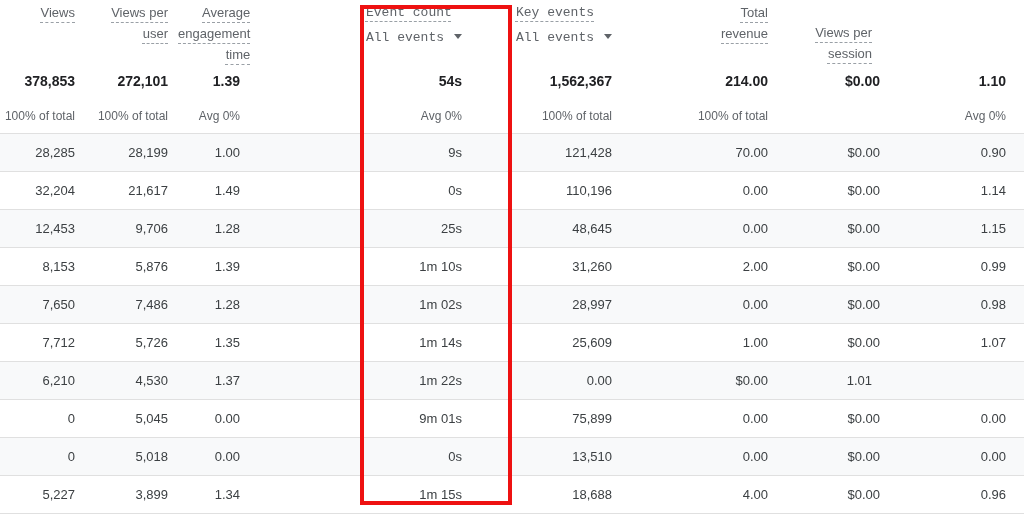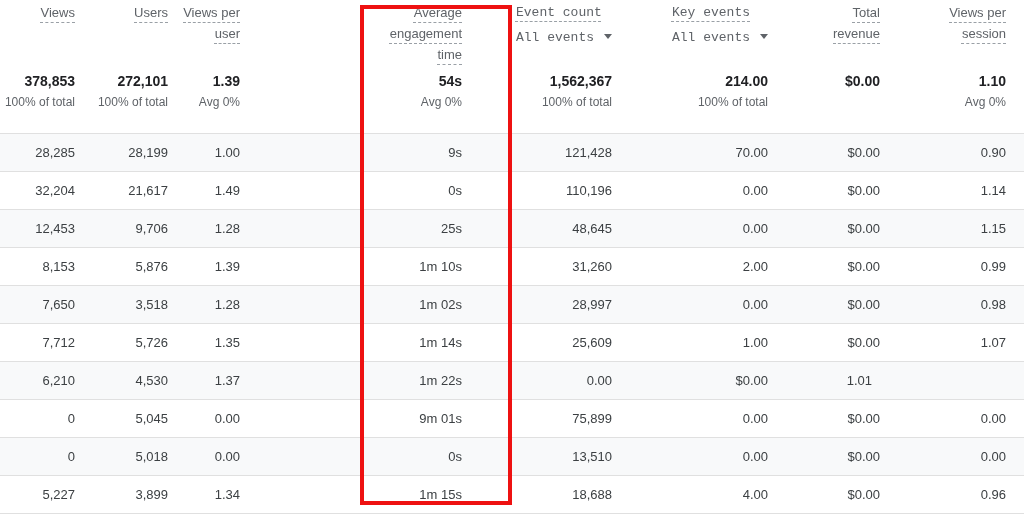--- a/index.html
+++ b/index.html
@@ -21,51 +21,50 @@
     display: inline-block;
     text-align: right;
     text-decoration: underline dashed #9aa0a6;
     text-decoration-thickness: 1px;
     text-underline-offset: 5px;
     cursor: pointer;
   }
   .th.c2 .th-label { max-width: 60px; }
   .th.c3 .th-label { max-width: 84px; }
   .th.c6 .th-label { max-width: 56px; }
-  .th.c7 .th-label { max-width: 62px; }
+  .th.c7 .th-label { max-width: 62px; margin-top: 20px; }
   .th-block { display: inline-block; text-align: left; font-family: Liberation Mono, monospace; }
   .filter { display: block; margin-top: 4px; color: #5f6368; cursor: pointer; white-space: nowrap; }
   .caret {
     display: inline-block; width: 0; height: 0; margin-left: 10px; vertical-align: 2px;
     border-left: 4px solid transparent; border-right: 4px solid transparent;
     border-top: 5px solid #5f6368;
   }
 
   
   .totals { height: 71px; padding-top: 10px; }
   .total-value { font-size: 14px; font-weight: bold; color: #202124; line-height: 18px; }
-  .total-sub { font-size: 12px; color: #5f6368; margin-top: 5px; }
+  .total-sub { font-size: 12px; color: #5f6368; margin-top: 19px; }
 
   
   .tr { height: 38px; border-top: 1px solid #e0e0e0; align-items: center; font-size: 13px; color: #3c4043; }
   .tr:nth-child(odd) { background: #f8f9fa; }
   .tbody { border-bottom: 1px solid #e0e0e0; }
 
   
   .highlight-box {
     position: absolute; left: 360px; top: 5px; width: 152px; height: 500px;
     border: 4px solid var(--hl, #ee1111); pointer-events: none; z-index: 5;
   }
 </style>
 </head>
 <body>
 
 <div class="thead grid-row">
     <div class="th cell c0"><span class="th-label">Views</span></div>
-    <div class="th cell c1"><span class="th-label">Users</span></div>
     <div class="th cell c2"><span class="th-label">Views per user</span></div>
     <div class="th cell c3"><span class="th-label">Average engagement time</span></div>
     <div class="th cell c4"><span class="th-block"><span class="th-label">Event count</span><span class="filter">All events<i class="caret"></i></span></span></div>
     <div class="th cell c5"><span class="th-block"><span class="th-label">Key events</span><span class="filter">All events<i class="caret"></i></span></span></div>
     <div class="th cell c6"><span class="th-label">Total revenue</span></div>
     <div class="th cell c7"><span class="th-label">Views per session</span></div>
   </div>
 <div class="totals grid-row">
     <div class="cell c0">
       <div class="total-value">378,853</div>
@@ -135,21 +134,21 @@
       <div class="cell c1">5,876</div>
       <div class="cell c2">1.39</div>
       <div class="cell c3">1m 10s</div>
       <div class="cell c4">31,260</div>
       <div class="cell c5">2.00</div>
       <div class="cell c6">$0.00</div>
       <div class="cell c7">0.99</div>
     </div>
     <div class="tr grid-row">
       <div class="cell c0">7,650</div>
-      <div class="cell c1">3,518</div>
+      <div class="cell c1">7,486</div>
       <div class="cell c2">1.28</div>
       <div class="cell c3">1m 02s</div>
       <div class="cell c4">28,997</div>
       <div class="cell c5">0.00</div>
       <div class="cell c6">$0.00</div>
       <div class="cell c7">0.98</div>
     </div>
     <div class="tr grid-row">
       <div class="cell c0">7,712</div>
       <div class="cell c1">5,726</div>

